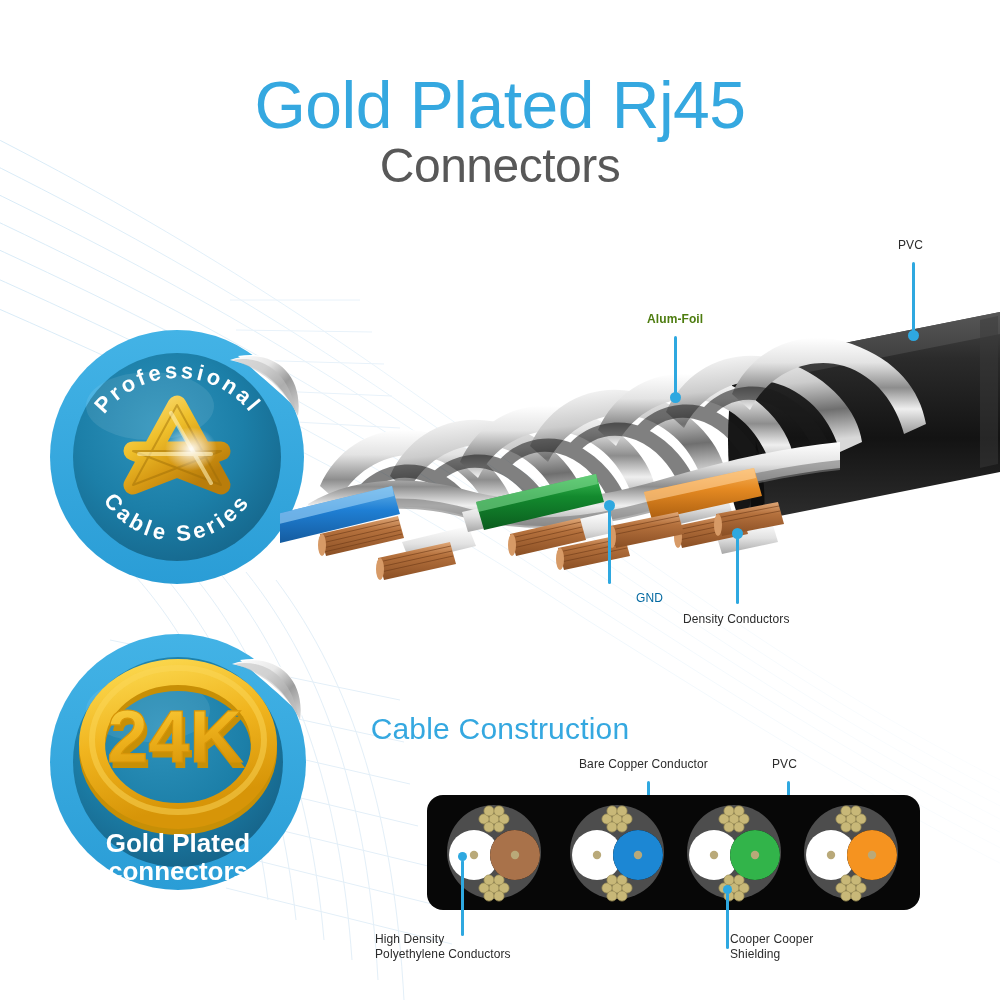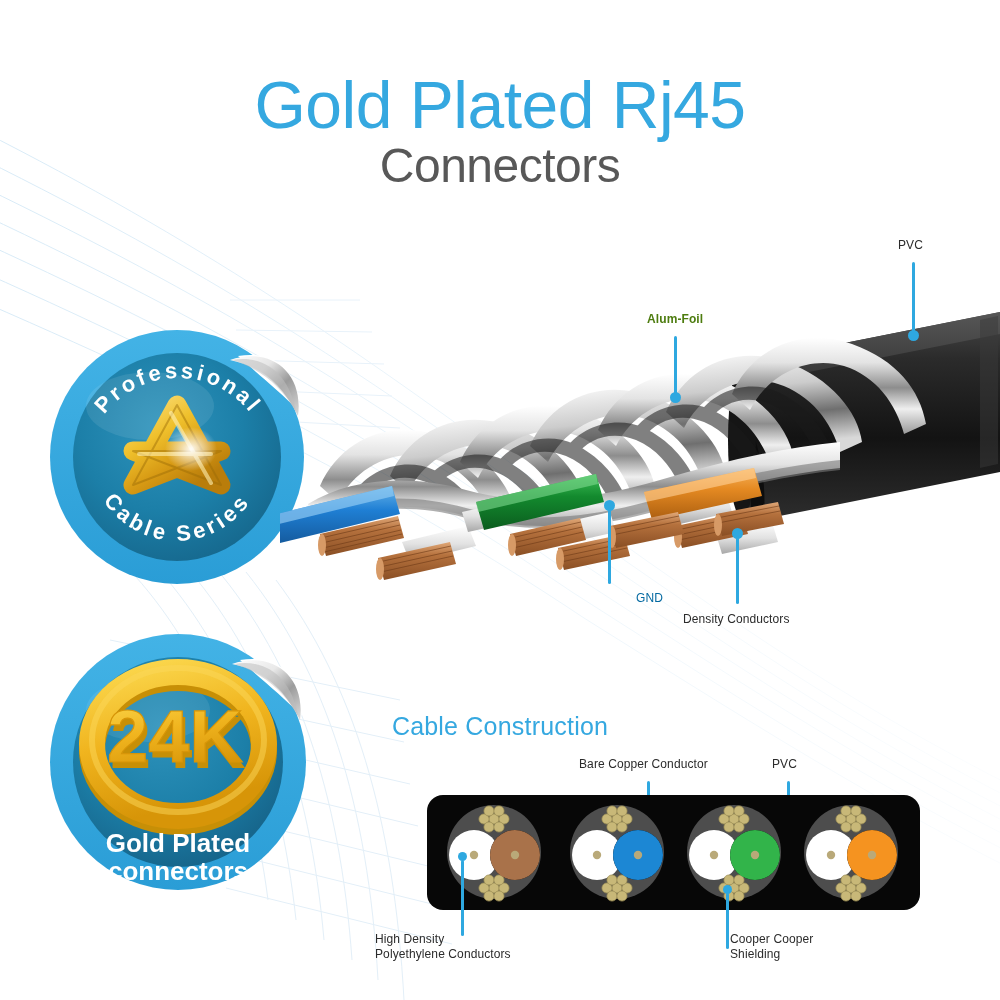--- a/index.html
+++ b/index.html
@@ -43,21 +43,21 @@
   .leader { position:absolute; background:#2EA8E0; width:3px; border-radius:2px; }
   .leader-dot {
     position:absolute; width:11px; height:11px; border-radius:50%;
     background:#2EA8E0;
   }
   .leader-dot.small { width:9px; height:9px; }
 
   
   .cc-title {
     position:absolute; left:0; top:712px; width:1000px;
-    text-align:center; font-size:25px; color:#35A8E0; font-weight:400;
+    text-align:center; font-size:30px; color:#35A8E0; font-weight:400;
     letter-spacing:0.2px;
   }
   .cc-strip {
     position:absolute;
     left:427px; top:795px; width:493px; height:115px;
     background:#070707; border-radius:16px;
   }
   .cc-svg { position:absolute; left:427px; top:795px; }
 
   .cable-svg { position:absolute; left:280px; top:290px; }

